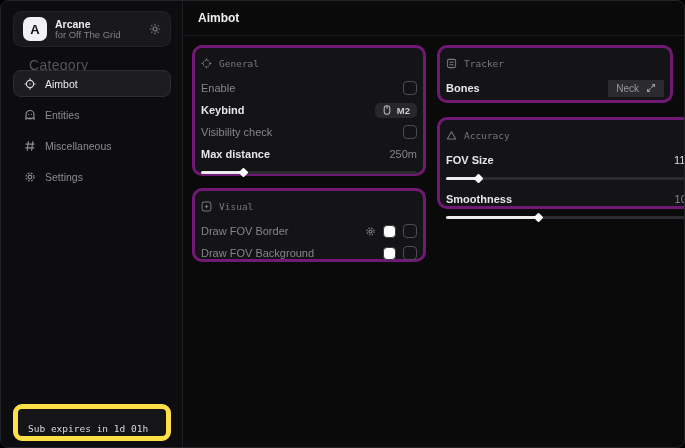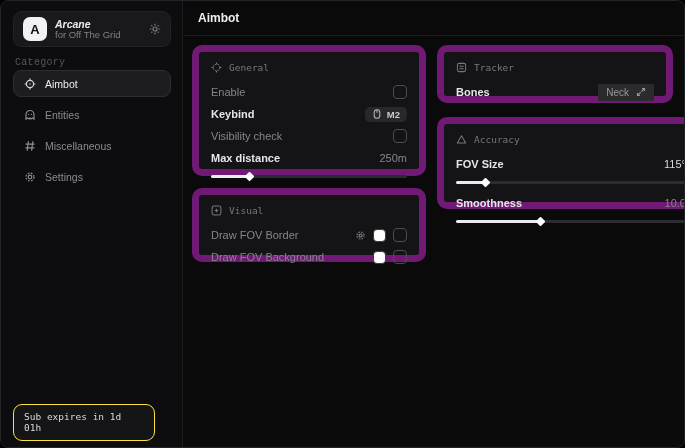--- a/index.html
+++ b/index.html
@@ -18,56 +18,55 @@
     position:absolute; left:12px; top:10px; width:158px; height:36px;
     background:#19191c; border:1px solid #232327; border-radius:9px;
     display:flex; align-items:center; padding:0 9px; gap:8px;
   }
   .logo-box {
     width:24px; height:24px; background:#f2f2f4; border-radius:7px;
     display:flex; align-items:center; justify-content:center;
     color:#111; font-weight:bold; font-size:13px; flex:none;
   }
   .logo-text { flex:1; line-height:1.15; }
-  .logo-title { color:#ececef; font-size:10.5px; font-weight:bold;font-style:italic; }
+  .logo-title { color:#ececef; font-size:10.5px; font-weight:bold; }
   .logo-sub { color:#808087; font-size:9.5px; }
   .logo-gear { color:#7b7b82; display:flex; }
   .category-label {
-    position:absolute; left:14px; top:56px; color:#55555c; font-size:10px;
+    position:absolute; left:28px; top:56px; color:#55555c; font-size:14px;
     letter-spacing:.3px;
-    font-family:Liberation Mono, monospace;
   }
   .nav { position:absolute; left:12px; top:69px; width:158px; }
   .nav-item {
     display:flex; align-items:center; gap:9px; height:27px; padding:0 10px;
     color:#8b8b92; font-size:10.5px; border-radius:8px; margin-bottom:4px;
     border:1px solid transparent; cursor:default;
   }
   .nav-item .nicon { display:flex; color:#8b8b92; }
   .nav-item.selected {
     background:#1d1d21; border-color:#2d2d33; color:#e9e9ec;
   }
   .nav-item.selected .nicon { color:#d6d6da; }
   .sub-card {
-    position:absolute; left:12px; top:403px; width:142px; height:37px;
-    background:#151518; border:1px solid #fde047; border-radius:9px;
-    padding:6px 10px 0 10px; font-family:"DejaVu Sans Mono", monospace;
+    position:absolute; left:12px; top:403px; width:158px; height:37px;
+    background:#151518; border:5px solid #fde047; border-radius:9px;
+    padding:14px 10px 0 10px; font-family:"DejaVu Sans Mono", monospace;
   }
   .sub-line1 { color:#d9d9dd; font-size:9.5px; }
   .sub-line2 { color:#6f6f76; font-size:8.5px; margin-top:2px; }
   
   .main { position:absolute; left:183px; top:0; right:0; bottom:0; }
   .main-header {
     height:35px; border-bottom:1px solid #1c1c20; display:flex;
     align-items:center; padding-left:14px;
   }
   .main-title { color:#efeff2; font-size:12px; font-weight:bold; }
   .card {
-    position:absolute; background:#141416; border:7px solid #701a75;
-    border-radius:10px; padding:10px 12px;
+    position:absolute; background:#141416; border:3px solid #701a75;
+    border-radius:10px; padding:10px 6px;
   }
   .card-general { left:8px; top:44px; width:234px; height:131px; }
   .card-visual  { left:8px; top:187px; width:234px; height:74px; }
   .card-tracker { left:253px; top:44px; width:236px; height:58px; }
   .card-accuracy{ left:253px; top:116px; width:268px; height:92px; }
   .card-head {
     display:flex; align-items:center; gap:7px; color:#77777e;
     font-family:"DejaVu Sans Mono", monospace; font-size:9.5px;
     margin-bottom:8px;
   }

